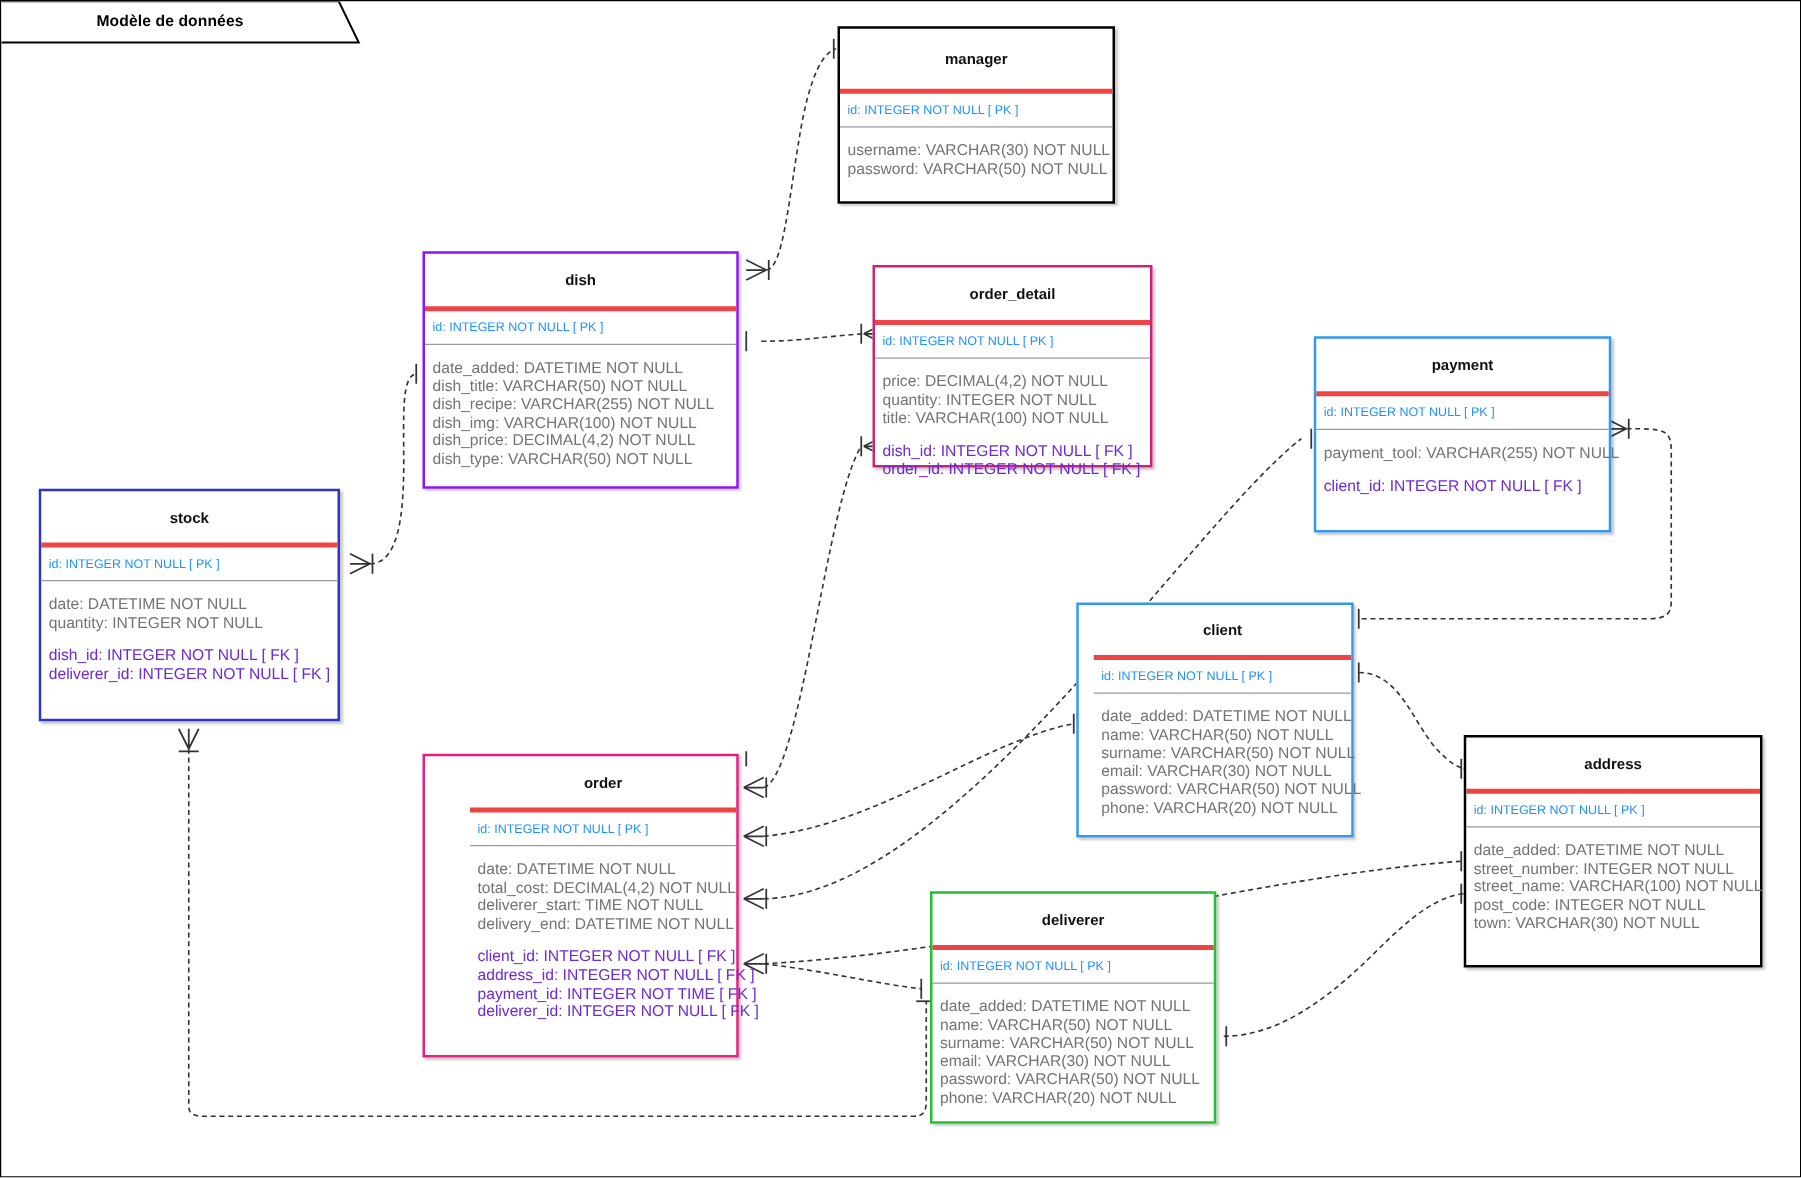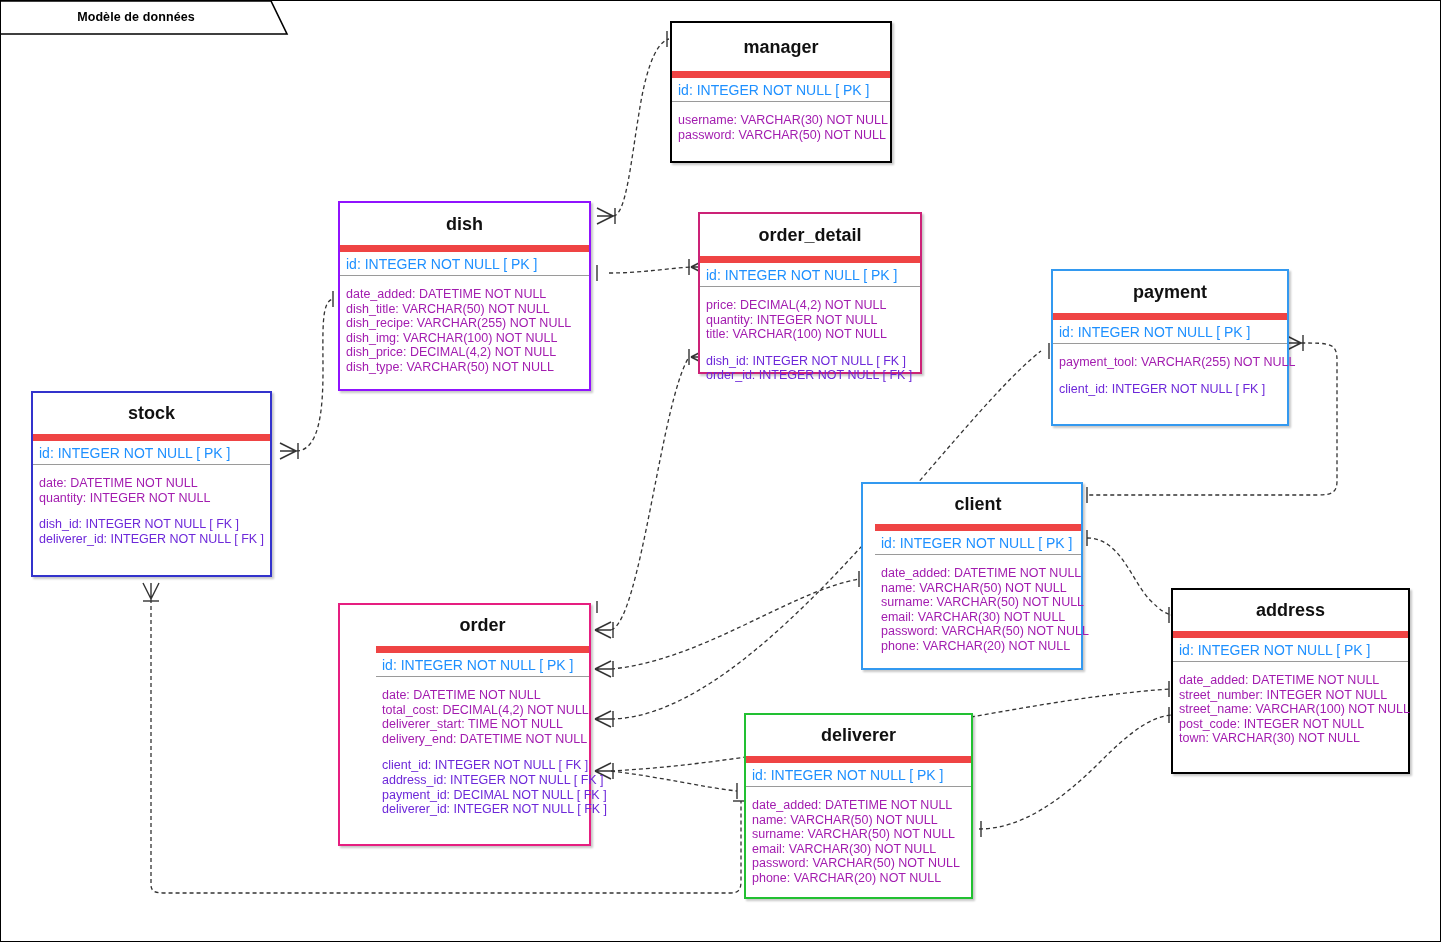--- a/index.html
+++ b/index.html
@@ -60,49 +60,49 @@
   
   .entity {
     position: absolute;
     box-sizing: border-box;
     background: #ffffff;
     border: 2px solid #000000;
     box-shadow: 2px 2px 2px rgba(0,0,0,0.22);
   }
   .entity .ent-title {
     text-align: center;
-    font-size: 18px;
+    font-size: 12px;
     font-weight: bold;
     color: #111111;
     box-sizing: border-box;
     display: flex;
     align-items: center;
     justify-content: center;
     width: 100%;
   }
   .entity .ent-pk {
-    border-top: 7px solid #ef4444;
+    border-top: 4px solid #ef4444;
     border-bottom: 1px solid #9a9a9a;
     box-sizing: border-box;
     display: flex;
     align-items: center;
     padding-left: 6px;
-    font-size: 14px;
+    font-size: 10px;
     color: #1e90ff;
     width: 100%;
   }
   .entity .ent-body {
     box-sizing: border-box;
     padding: 11px 6px 6px 6px;
     width: 100%;
   }
   .entity .attr {
     font-size: 12.5px;
     line-height: 14.6px;
-    color: #a21caf;
+    color: #737373;
     white-space: nowrap;
   }
   .entity .attr.fk {
     color: #6d28d9;
   }
   .entity .fk-group {
     margin-top: 12px;
   }
 </style>
 </head>
@@ -294,21 +294,21 @@
     <div class="ent-title" style="height:41px;">order</div>
     <div class="ent-pk" style="height:31px;">id: INTEGER NOT NULL [ PK ]</div>
     <div class="ent-body">
       <div class="attr">date: DATETIME NOT NULL</div>
       <div class="attr">total_cost: DECIMAL(4,2) NOT NULL</div>
       <div class="attr">deliverer_start: TIME NOT NULL</div>
       <div class="attr">delivery_end: DATETIME NOT NULL</div>
       <div class="fk-group">
         <div class="attr fk">client_id: INTEGER NOT NULL [ FK ]</div>
         <div class="attr fk">address_id: INTEGER NOT NULL [ FK ]</div>
-        <div class="attr fk">payment_id: DECIMAL NOT NULL [ FK ]</div>
+        <div class="attr fk">payment_id: INTEGER NOT TIME [ FK ]</div>
         <div class="attr fk">deliverer_id: INTEGER NOT NULL [ FK ]</div>
       </div>
     </div>
   </div>
 
   <div class="entity" style="left:743px; top:712px; width:229px; height:186px; border-color:#22c032;">
     <div class="ent-title" style="height:41px;">deliverer</div>
     <div class="ent-pk" style="height:31px;">id: INTEGER NOT NULL [ PK ]</div>
     <div class="ent-body">
       <div class="attr">date_added: DATETIME NOT NULL</div>

